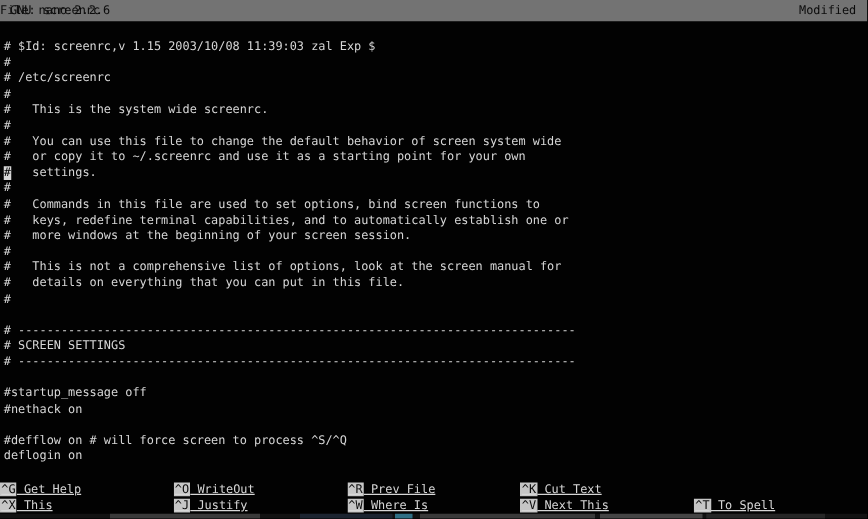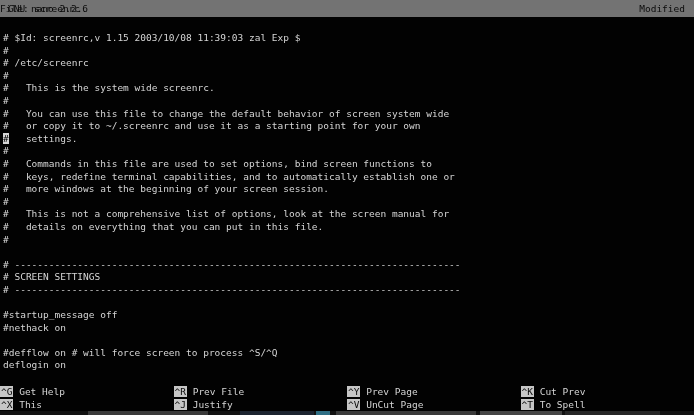--- a/index.html
+++ b/index.html
@@ -46,23 +46,24 @@
   
   #shortcuts {
     position: absolute;
     top: 385px; left: 0;
     width: 694px;
     font-size: 9.5px;
     color: #d6d6d6;
   }
   .shortcut-row {
     display: grid;
-    grid-template-columns: repeat(4, 1fr);
+    grid-template-columns: repeat(5, 1fr);
     height: 13px;
     line-height: 13px;
+    text-decoration: underline;
   }
   .shortcut {
     white-space: pre;
     overflow: hidden;
   }
   .key-chip {
     background: #c6c6c6;
     color: #0b0b0b;
     padding: 0 1px;
   }
@@ -84,28 +85,29 @@
     <span class="tb-left">GNU nano 2.2.6</span>
     <span class="tb-center">File: screenrc</span>
     <span class="tb-right">Modified</span>
   </div>
 
   <div id="editor-lines"><div class="editor-line"># $Id: screenrc,v 1.15 2003/10/08 11:39:03 zal Exp $</div><div class="editor-line">#</div><div class="editor-line"># /etc/screenrc</div><div class="editor-line">#</div><div class="editor-line">#   This is the system wide screenrc.</div><div class="editor-line">#</div><div class="editor-line">#   You can use this file to change the default behavior of screen system wide</div><div class="editor-line">#   or copy it to ~/.screenrc and use it as a starting point for your own</div><div class="editor-line"><span class="cursor">#</span>   settings.</div><div class="editor-line">#</div><div class="editor-line">#   Commands in this file are used to set options, bind screen functions to</div><div class="editor-line">#   keys, redefine terminal capabilities, and to automatically establish one or</div><div class="editor-line">#   more windows at the beginning of your screen session.</div><div class="editor-line">#</div><div class="editor-line">#   This is not a comprehensive list of options, look at the screen manual for</div><div class="editor-line">#   details on everything that you can put in this file.</div><div class="editor-line">#</div><div class="editor-line">&nbsp;</div><div class="editor-line"># ------------------------------------------------------------------------------</div><div class="editor-line"># SCREEN SETTINGS</div><div class="editor-line"># ------------------------------------------------------------------------------</div><div class="editor-line">&nbsp;</div><div class="editor-line">#startup_message off</div><div class="editor-line">#nethack on</div><div class="editor-line">&nbsp;</div><div class="editor-line">#defflow on # will force screen to process ^S/^Q</div><div class="editor-line">deflogin on</div></div>
 
   <div id="shortcuts">
     <div class="shortcut-row" id="shortcut-row1">
         <span class="shortcut"><span class="key-chip">^G</span><span> Get Help</span></span>
+        <span class="shortcut"><span class="key-chip">^O</span><span> WriteOut</span></span>
         <span class="shortcut"><span class="key-chip">^R</span><span> Prev File</span></span>
-        <span class="shortcut"><span class="key-chip">^Y</span><span> Prev Page</span></span>
-        <span class="shortcut"><span class="key-chip">^K</span><span> Cut Prev</span></span>
+        <span class="shortcut"><span class="key-chip">^K</span><span> Cut Text</span></span>
       </div>
     <div class="shortcut-row" id="shortcut-row2">
         <span class="shortcut"><span class="key-chip">^X</span><span> This</span></span>
         <span class="shortcut"><span class="key-chip">^J</span><span> Justify</span></span>
-        <span class="shortcut"><span class="key-chip">^V</span><span> UnCut Page</span></span>
+        <span class="shortcut"><span class="key-chip">^W</span><span> Where Is</span></span>
+        <span class="shortcut"><span class="key-chip">^V</span><span> Next This</span></span>
         <span class="shortcut"><span class="key-chip">^T</span><span> To Spell</span></span>
       </div>
   </div>
 
   <div id="bottom-strip">
       <div class="seg" style="left: 88px; width: 120px; background: rgb(58, 58, 58);"></div>
       <div class="seg" style="left: 240px; width: 74px; background: rgb(28, 36, 48);"></div>
       <div class="seg" style="left: 316px; width: 14px; background: rgb(47, 111, 133);"></div>
       <div class="seg" style="left: 336px; width: 140px; background: rgb(58, 58, 58);"></div>
       <div class="seg" style="left: 480px; width: 82px; background: rgb(69, 69, 69);"></div>

